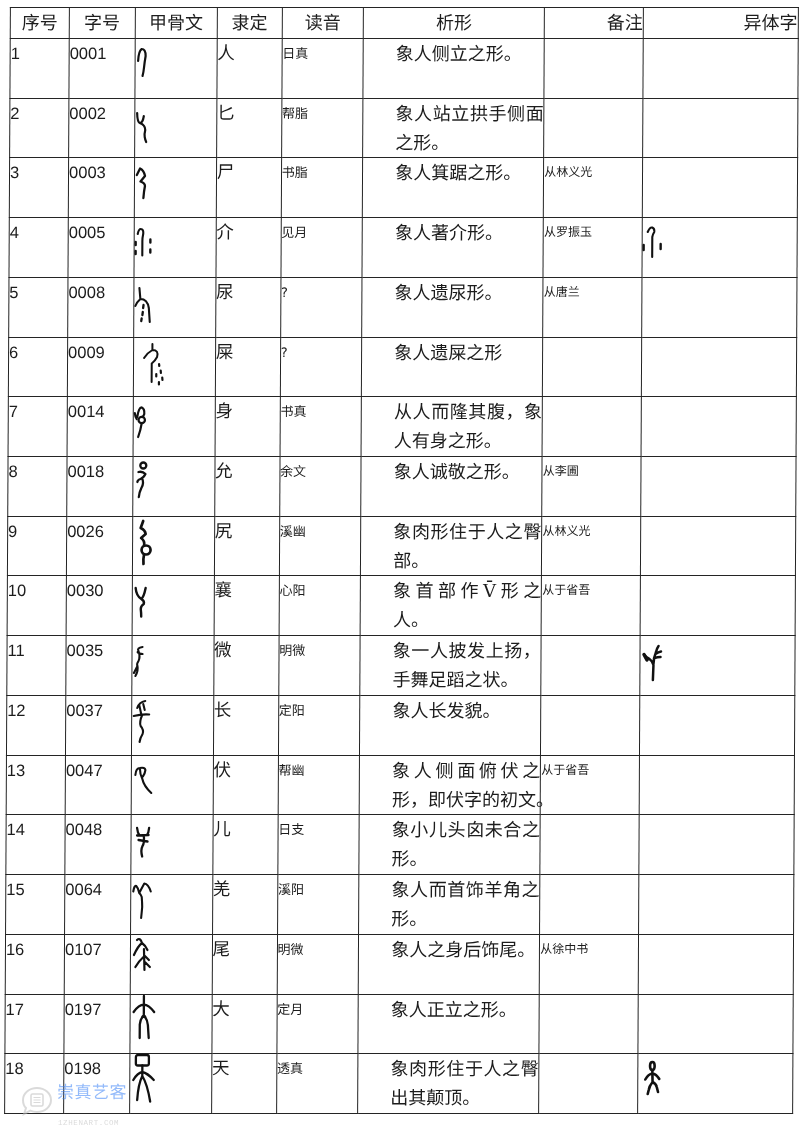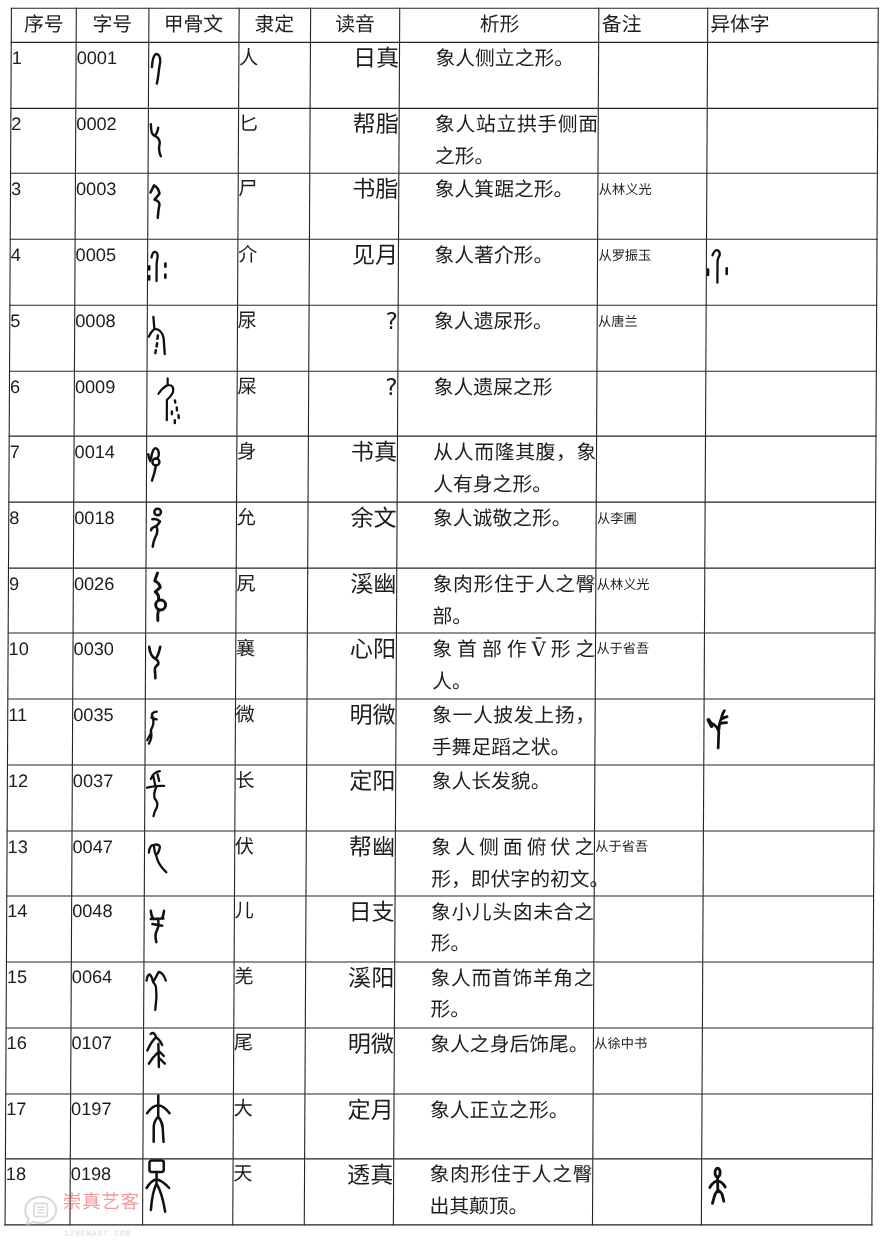--- a/index.html
+++ b/index.html
@@ -20,53 +20,53 @@
       border: 1.6px solid #242424; padding: 0; overflow: visible;
     }
     .grid thead tr { height: 31px; }
     .grid th {
       font-weight: normal; font-size: 18px; line-height: 20px;
       vertical-align: middle; text-align: center; color: #1e1e1e;
       white-space: nowrap;
     }
     .grid th.h-sans { font-family: "DejaVu Sans", sans-serif; }
     .grid th.h-serif { font-family: "DejaVu Serif", serif; }
-    .grid th.h-left { text-align: left; padding-left: 2px; margin-left: 32px; }
+    .grid th.h-left { text-align: right; padding-left: 13px; margin-left: 32px; }
 
     .grid tbody tr.row { height: 59.72px; }
     .grid td { vertical-align: top; }
     .grid td .cell { height: 54px; overflow: visible; }
 
     .c-no, .c-code {
       font-family: "Liberation Sans", sans-serif; font-size: 16.5px; line-height: 29px;
       padding: 3px 4px 0 10px;
     }
     .c-li { font-family: "DejaVu Sans", sans-serif; font-size: 17.5px; line-height: 29px; padding: 2.5px 4px 0 12px; }
-    .c-yin { font-family: "DejaVu Sans", sans-serif; font-size: 21px; line-height: 29px; padding: 2.5px 4px 0 10px; text-align: right; }
+    .c-yin { font-family: "DejaVu Sans", sans-serif; font-size: 13px; line-height: 29px; padding: 2.5px 4px 0 10px; }
     .c-analysis {
       font-family: "DejaVu Serif", serif; font-size: 18px;
       padding: 2px 12px 0 9px;
     }
     .c-analysis .line { height: 29px; line-height: 29px; white-space: nowrap; padding-left: 32px; }
     .c-analysis .line:empty { display: none; }
     .c-analysis .line:has(+ .line:not(:empty)) {
       white-space: normal; text-align: justify; text-align-last: justify;
     }
     .c-note { font-family: "DejaVu Serif", serif; font-size: 12px; line-height: 29px; padding: 2px 4px 0 10px; white-space: nowrap; }
     .c-glyph, .c-variant { padding: 6px 0 0 10px; }
     svg.glyph { display: block; width: 34px; height: 50px; overflow: visible; }
 
     .watermark {
       position: absolute; left: 20px; top: 1084px; width: 110px; height: 34px;
       opacity: 0.55; pointer-events: none;
     }
     .wm-icon { position: absolute; left: 0; top: 2px; width: 34px; height: 30px; }
     .wm-title {
       position: absolute; left: 37px; top: 0; font-size: 17px; line-height: 18px;
-      color: #ef4444; letter-spacing: 0.5px; white-space: nowrap;
+      color: #3b82f6; letter-spacing: 0.5px; white-space: nowrap;
       font-family: Liberation Serif, serif;
     }
     .wm-sub {
       position: absolute; left: 38px; top: 35px; font-size: 7.5px; line-height: 9px;
       color: #bcbcbc; letter-spacing: 0.6px; white-space: nowrap;
       font-family: Liberation Mono, monospace;
     }
   </style>
 </head>
 <body>

